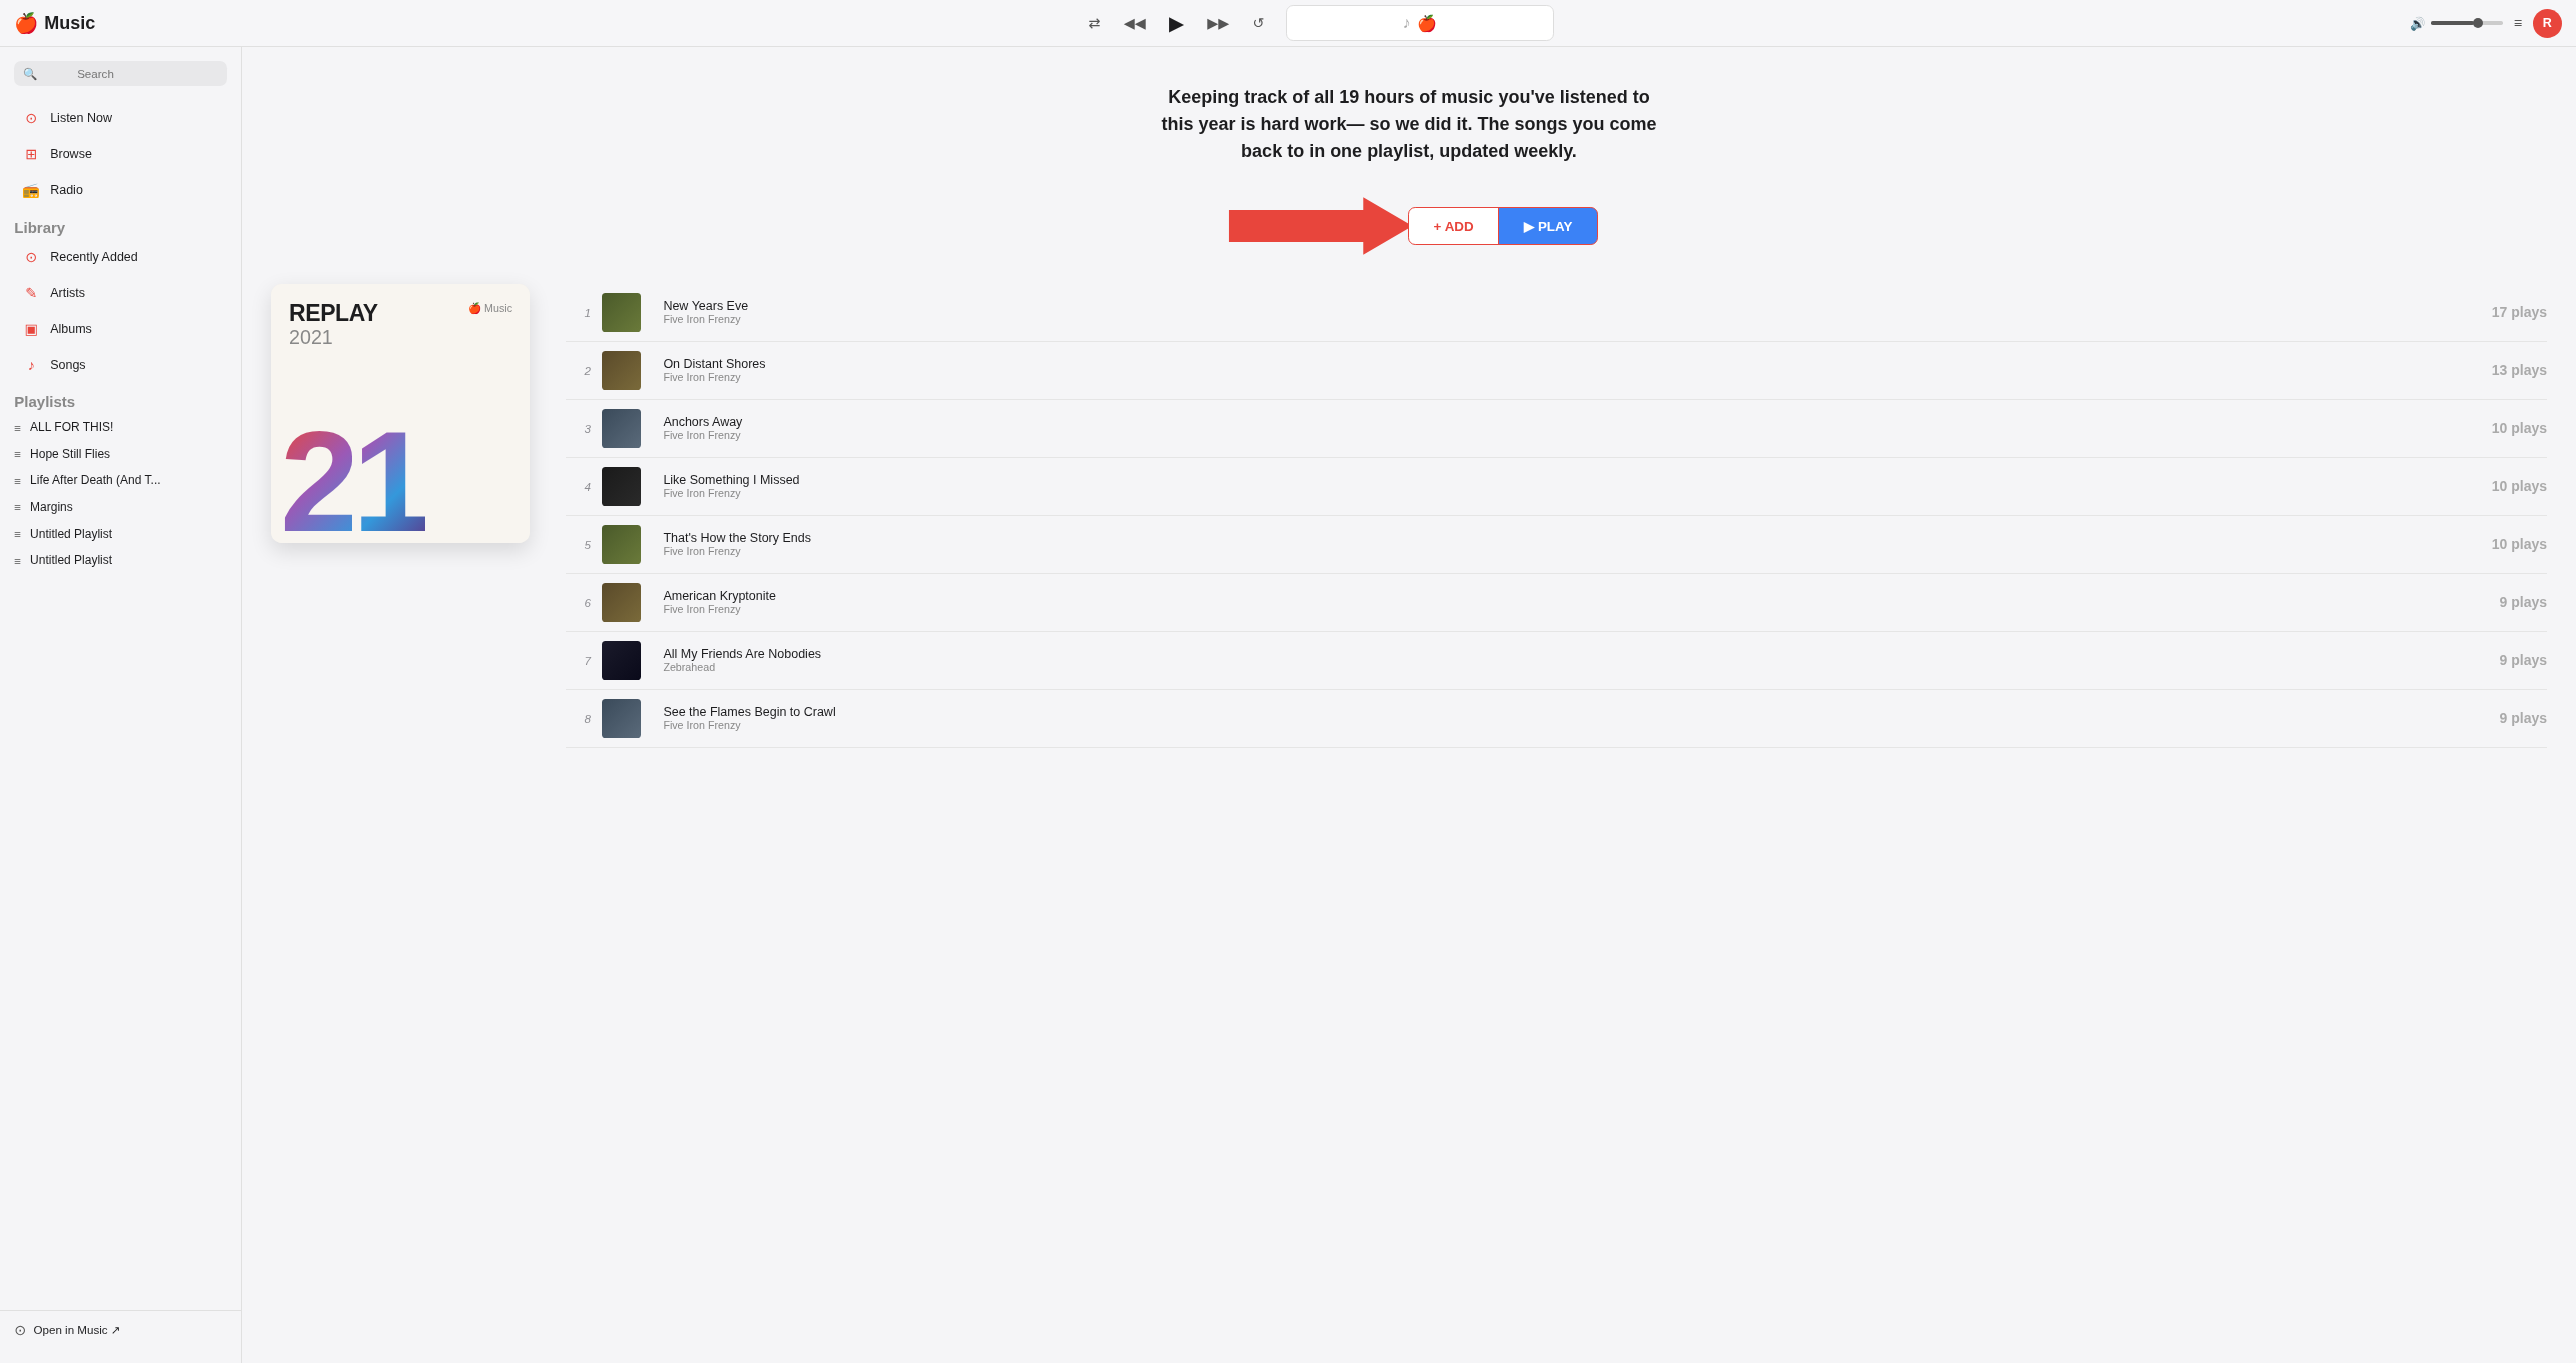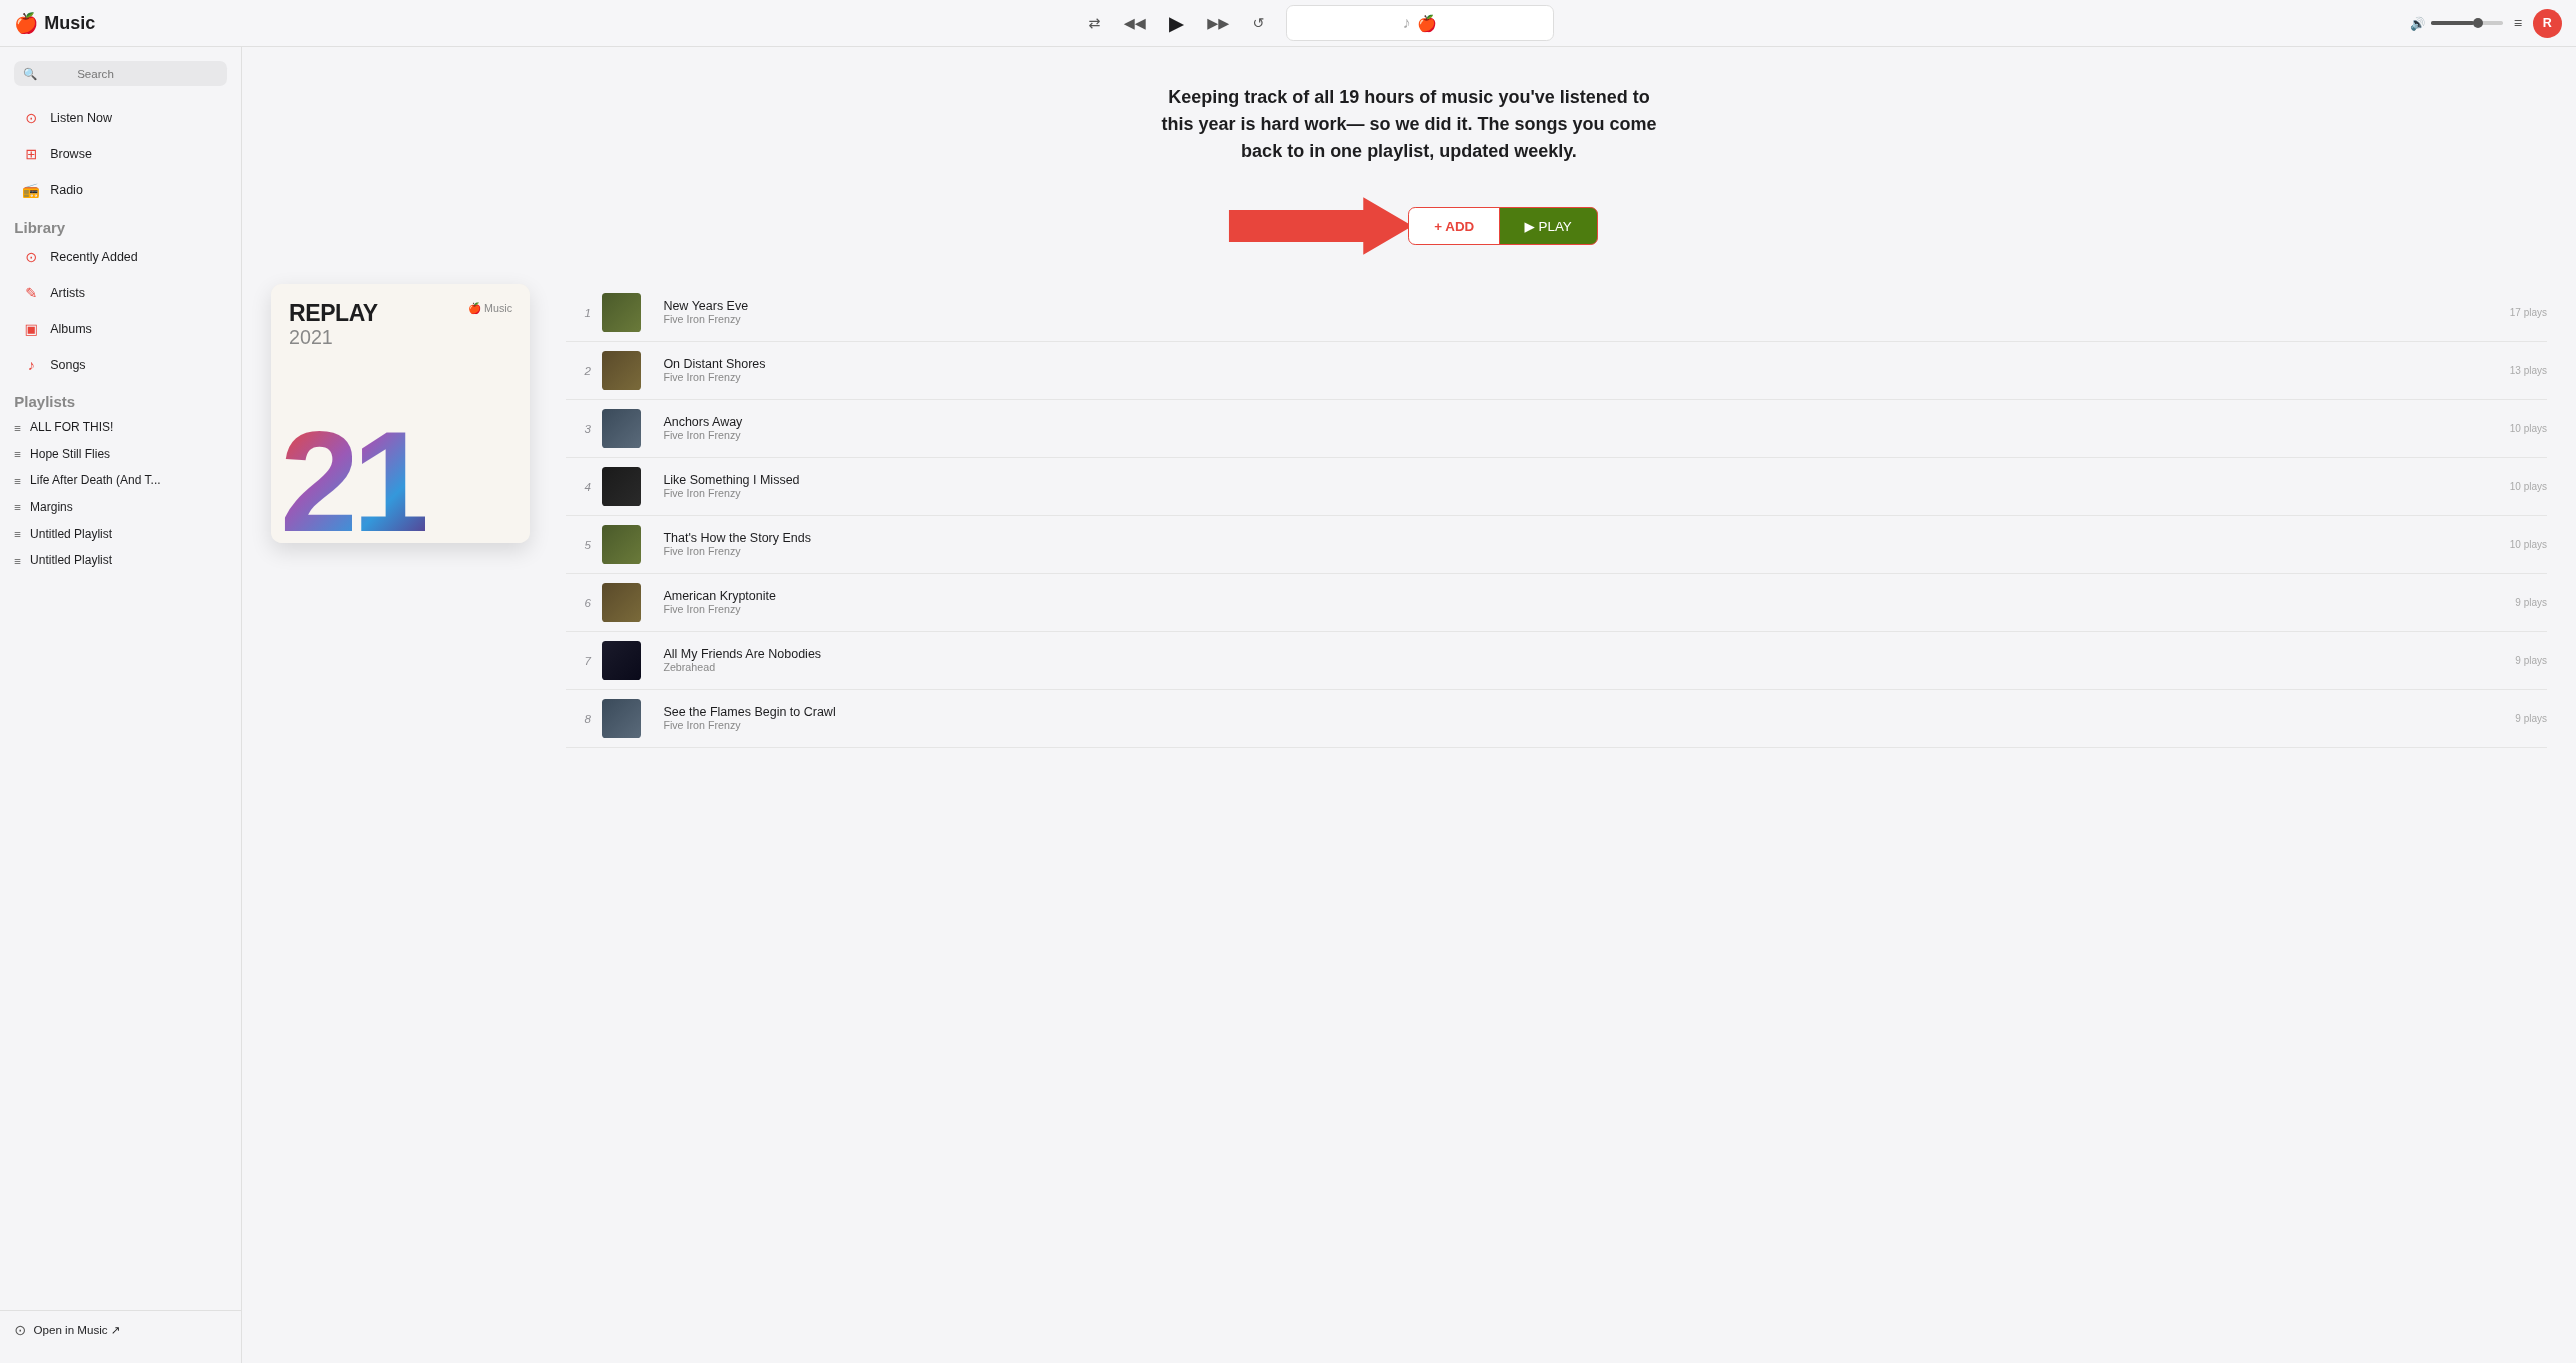--- a/index.html
+++ b/index.html
@@ -326,26 +326,26 @@
       font-size: 13.4px;
       font-weight: 600;
       cursor: pointer;
       border-radius: 7.2px 0 0 7.2px;
       display: flex;
       align-items: center;
       gap: 5.4px;
     }
 
     .btn-play {
-      background: #4d7c0f;
+      background: #3b82f6;
       color: white;
       border: 1.8px solid #e8453c;
       padding: 10.7px 25px;
       font-size: 13.4px;
-      font-weight: 400;
+      font-weight: 700;
       cursor: pointer;
       border-radius: 0 7.2px 7.2px 0;
       display: flex;
       align-items: center;
       gap: 5.4px;
       margin-left: -1.8px;
     }
 
     
     .playlist-area {
@@ -498,23 +498,24 @@
       text-overflow: ellipsis;
     }
 
     .track-artist {
       font-size: 10.7px;
       color: #888;
       margin-top: 0.9px;
     }
 
     .track-plays {
-      font-size: 10px;
+      font-size: 14px;
       color: #aaa;
       white-space: nowrap;
+      font-weight: bold;
     }
   </style>
 </head>
 <body>
 
 <div class="top-bar">
   <div class="top-bar-left">
     <div class="apple-music-logo">
       <span class="apple-logo-icon">🍎</span>
       <span>Music</span>

